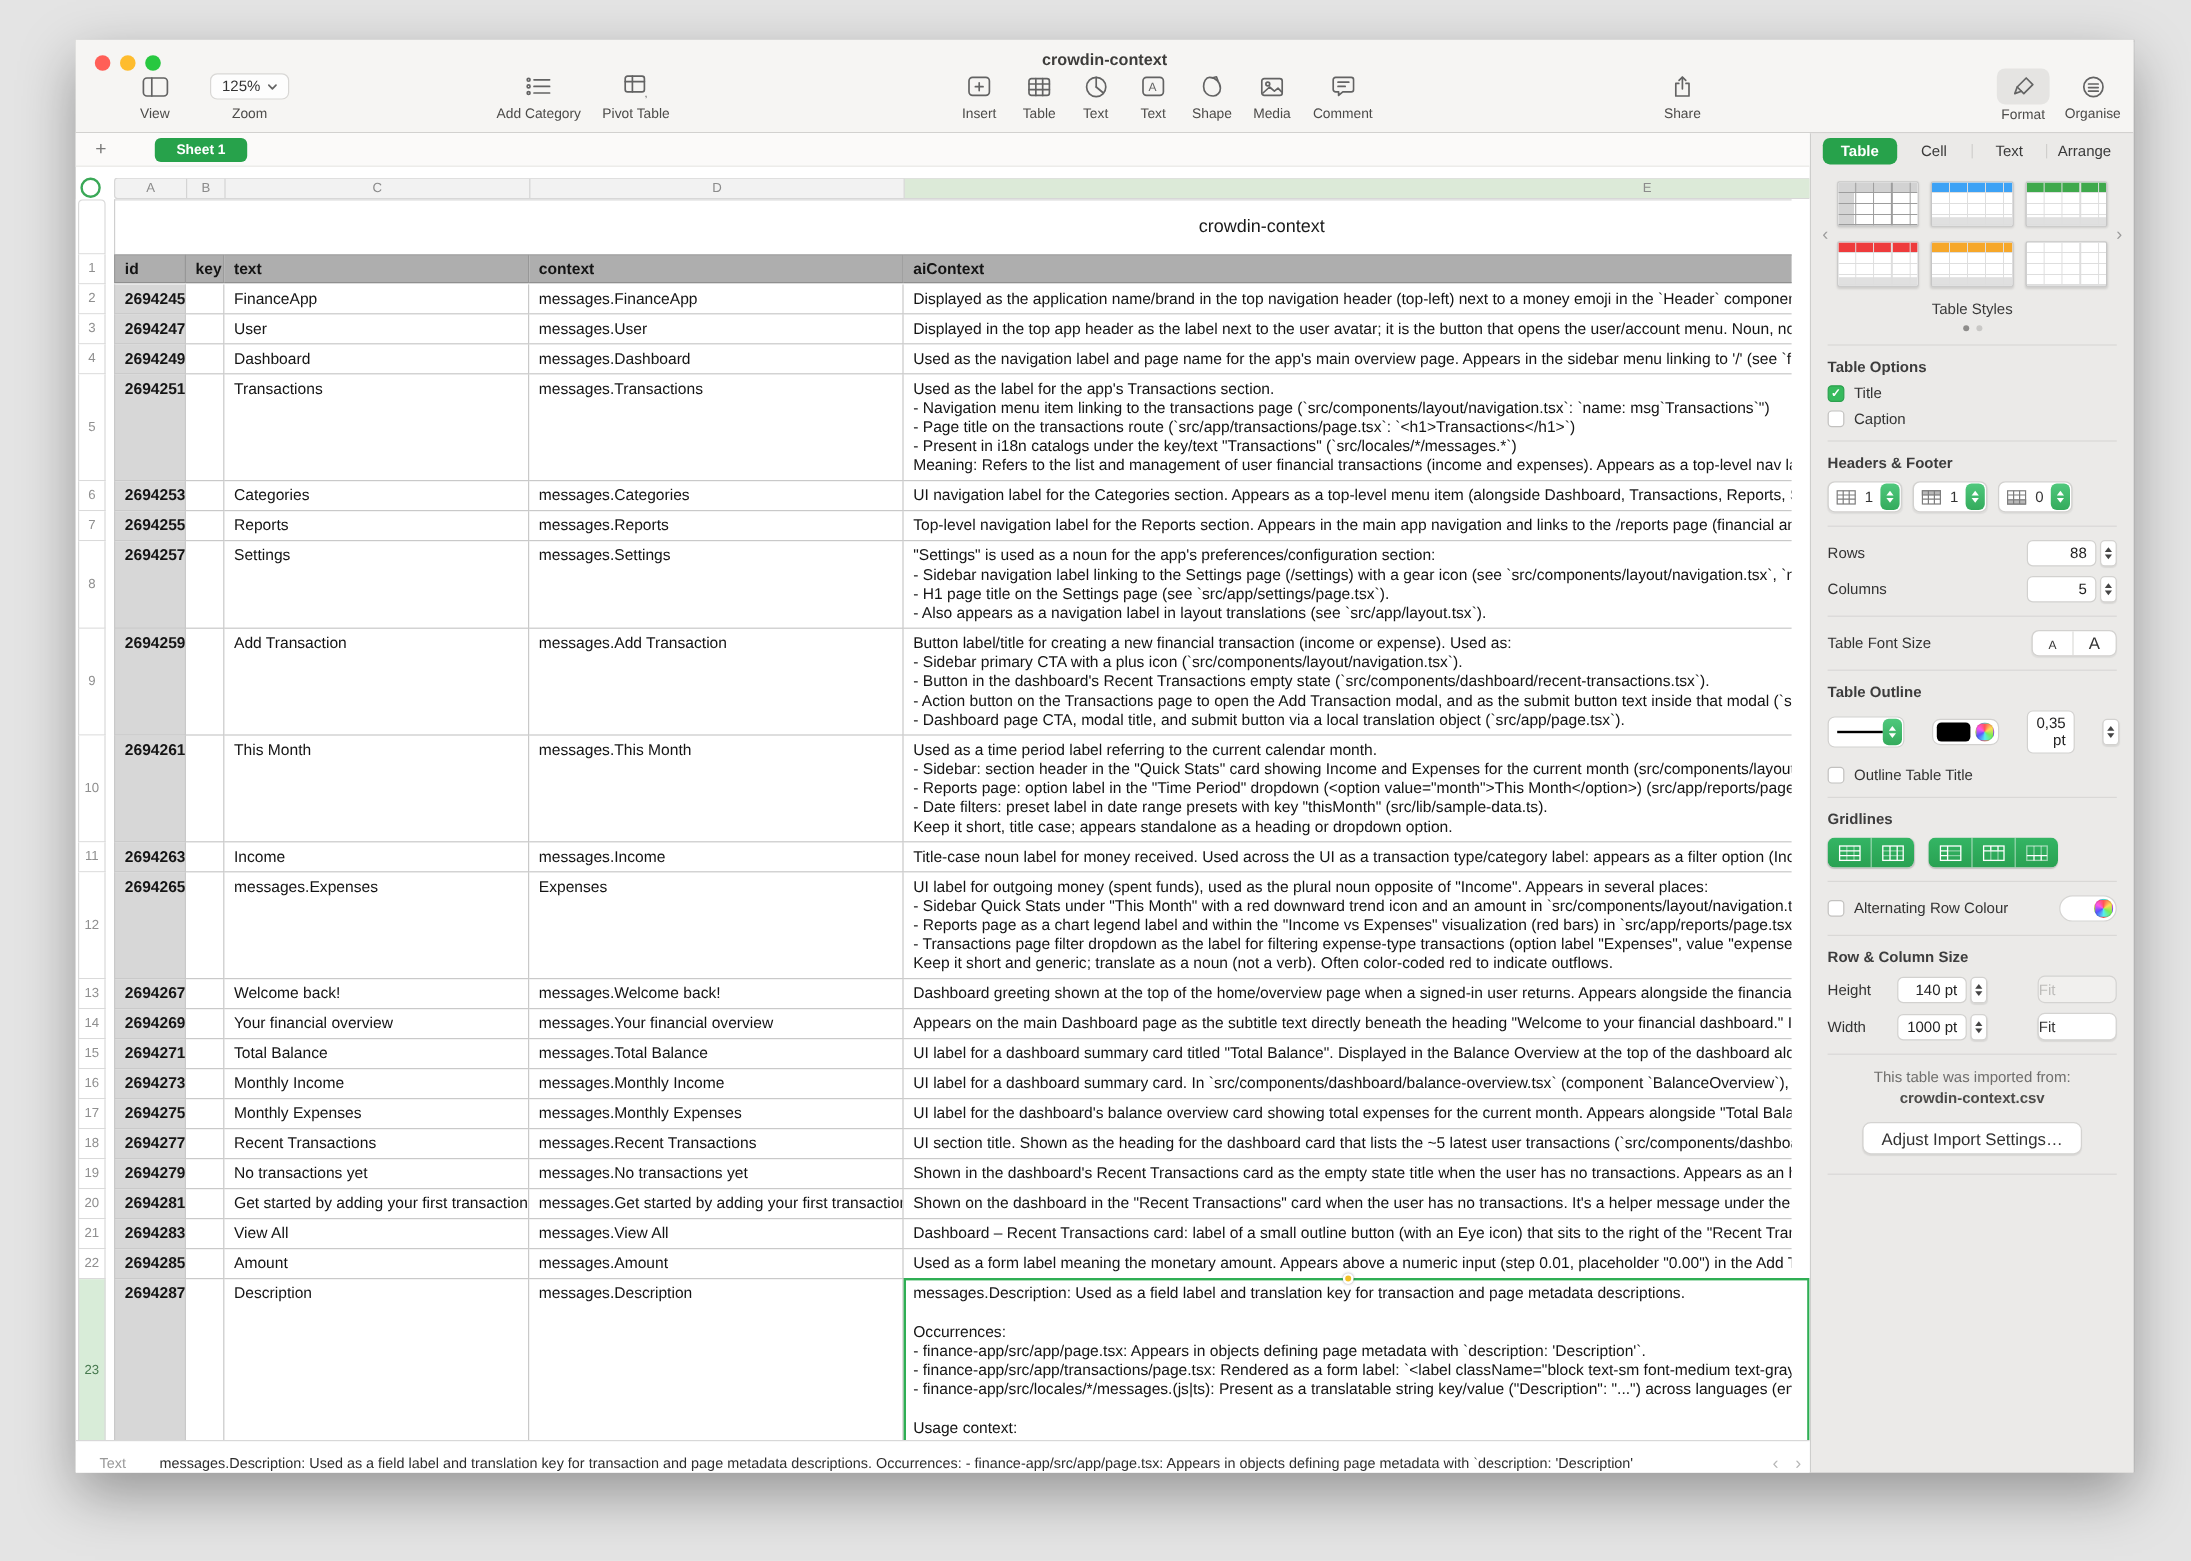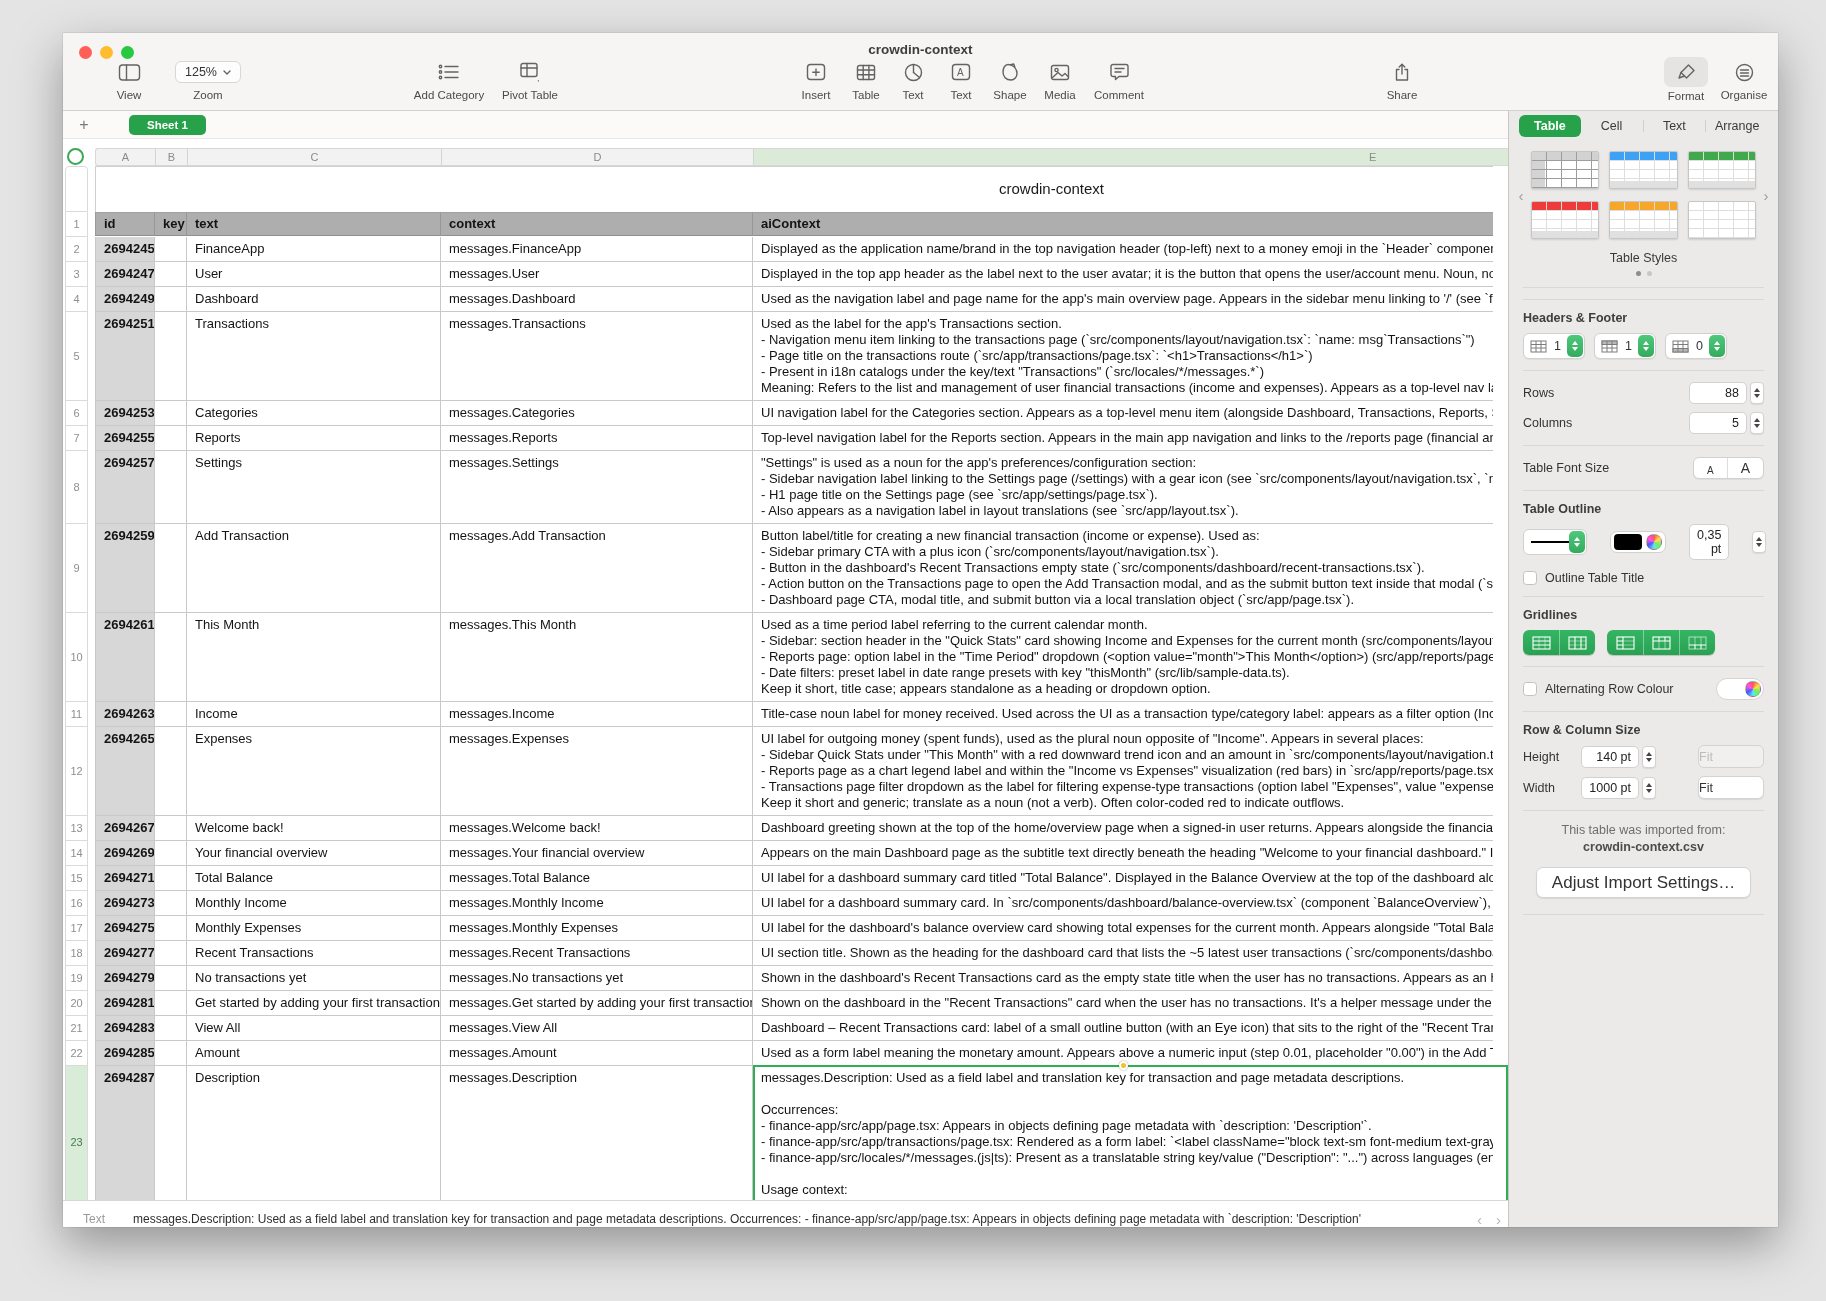--- a/index.html
+++ b/index.html
@@ -103,21 +103,21 @@
   .gbtn{width:36px;height:25px;background:linear-gradient(#34b564,#29a152);display:flex;align-items:center;justify-content:center}
   .gbtn+.gbtn{border-left:1px solid rgba(255,255,255,.4)}
   .gl{stroke:#fff;fill:none;stroke-width:1.1}
   .altwell{margin-left:auto;width:48px;height:22px;background:#fff;border:1px solid #d6d5d3;border-radius:11px;display:flex;align-items:center;justify-content:flex-end;padding:2px}
   .rcsrow{display:flex;align-items:center;margin:8px 0}
   .rcsrow .rlab{width:58px}
   .fitbtn{margin-left:auto;width:66px;background:#fff;border:1px solid #d4d3d1;border-radius:6px;padding:3.5px 0;font-size:12.5px;color:#333;box-shadow:0 1px 1px rgba(0,0,0,.08)}
   .fitbtn.dis{color:#bdbcba;background:#f1f0ee;box-shadow:none}
   .imported{text-align:center;color:#6f6e6c;font-size:12.5px;line-height:17px;margin-top:2px}
   .imported b{color:#4d4c4a}
-  .adjust{display:block;margin:11px auto 0;background:#fff;border:1px solid #d4d3d1;border-radius:7px;padding:4.5px 15px;font-size:17px;color:#333;width:max-content;box-shadow:0 1px 1px rgba(0,0,0,.08)}
+  .adjust{display:block;margin:11px auto 0;background:#fff;border:1px solid #d4d3d1;border-radius:7px;padding:4.5px 15px;font-size:14px;color:#333;width:max-content;box-shadow:0 1px 1px rgba(0,0,0,.08)}
 </style>
 </head>
 <body>
 
 <div class="window">
 
   <div class="toolbar">
     <div class="traffic">
       <div class="tl" style="background:#ff5f57"></div>
       <div class="tl" style="background:#febc2e"></div>
@@ -390,22 +390,22 @@
             <div class="c sp"></div>
             <div class="c idc">2694263</div>
             <div class="c keyc"></div>
             <div class="c txtc">Income</div>
             <div class="c ctxc">messages.Income</div>
             <div class="c aic">Title-case noun label for money received. Used across the UI as a transaction type/category label: appears as a filter option (Income/</div>
             <div class="c gut">12</div>
             <div class="c sp"></div>
             <div class="c idc">2694265</div>
             <div class="c keyc"></div>
+            <div class="c ctxc">messages.Expenses</div>
             <div class="c txtc">Expenses</div>
-            <div class="c ctxc">messages.Expenses</div>
             <div class="c aic">UI label for outgoing money (spent funds), used as the plural noun opposite of "Income". Appears in several places:
 - Sidebar Quick Stats under "This Month" with a red downward trend icon and an amount in `src/components/layout/navigation.tsx` ((
 - Reports page as a chart legend label and within the "Income vs Expenses" visualization (red bars) in `src/app/reports/page.tsx`.
 - Transactions page filter dropdown as the label for filtering expense-type transactions (option label "Expenses", value "expense") in `t
 Keep it short and generic; translate as a noun (not a verb). Often color-coded red to indicate outflows.</div>
             <div class="c gut">13</div>
             <div class="c sp"></div>
             <div class="c idc">2694267</div>
             <div class="c keyc"></div>
             <div class="c txtc">Welcome back!</div>
@@ -540,20 +540,31 @@
         </div>
         <div class="arrow">›</div>
       </div>
       <div class="styles-cap">Table Styles</div>
       <div class="dots">
           <div class="dot on"></div>
           <div class="dot"></div>
         </div>
 
       <div class="hr"></div>
+      <div class="sect">
+        <div class="shead">Table Options</div>
+        <div class="cbrow">
+            <span class="cb on">✓</span>
+            <span>Title</span>
+          </div>
+        <div class="cbrow">
+            <span class="cb"></span>
+            <span>Caption</span>
+          </div>
+      </div>
 
       <div class="hr"></div>
       <div class="sect">
         <div class="shead">Headers &amp; Footer</div>
         <div class="hfrow">
           <div class="hfc">
             <svg width="17" height="13">
                 <rect x="1" y="1" width="15" height="11" fill="#fff" stroke="#7c7c7c"></rect>
                 <line x1="6" y1="1" x2="6" y2="12" stroke="#7c7c7c"></line>
                 <line x1="11" y1="1" x2="11" y2="12" stroke="#7c7c7c"></line>

